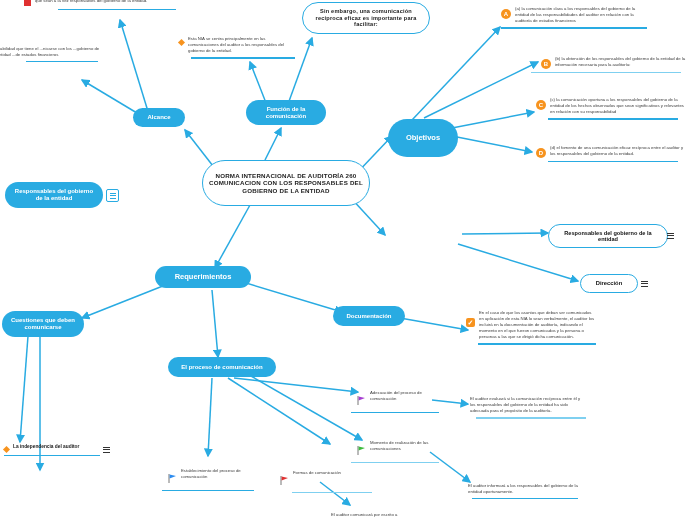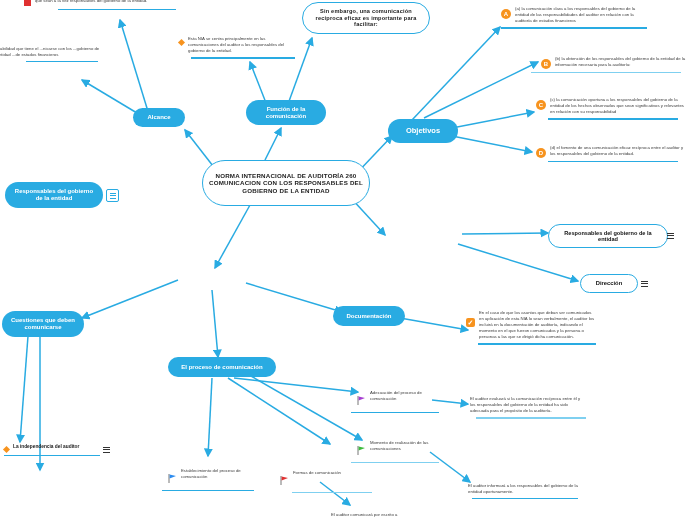--- a/index.html
+++ b/index.html
@@ -186,25 +186,28 @@
   </div>
 
   <div class="node" style="left:133px; top:108px; width:52px; height:19px; font-size:6px;">
     <span>Alcance</span>
   </div>
 
   <div class="node" style="left:246px; top:100px; width:80px; height:25px; font-size:6px;">
     <span>Función de la comunicación</span>
   </div>
 
-  <div class="node" style="left:388px; top:119px; width:70px; height:24px; font-size:7.5px;">
+  <div class="node" style="left:388px; top:119px; width:70px; height:38px; font-size:7.5px;">
     <span>Objetivos</span>
   </div>
 
 
+  <div class="node" style="left:155px; top:266px; width:96px; height:22px; font-size:7.5px;">
+    <span>Requerimientos</span>
+  </div>
 
   <div class="node" style="left:5px; top:182px; width:98px; height:26px; font-size:6px;">
     <span>Responsables del gobierno de la entidad</span>
   </div>
   <div class="hamb" style="left:106px; top:189px;">
     <i></i>
       <i></i>
       <i></i>
   </div>
 

